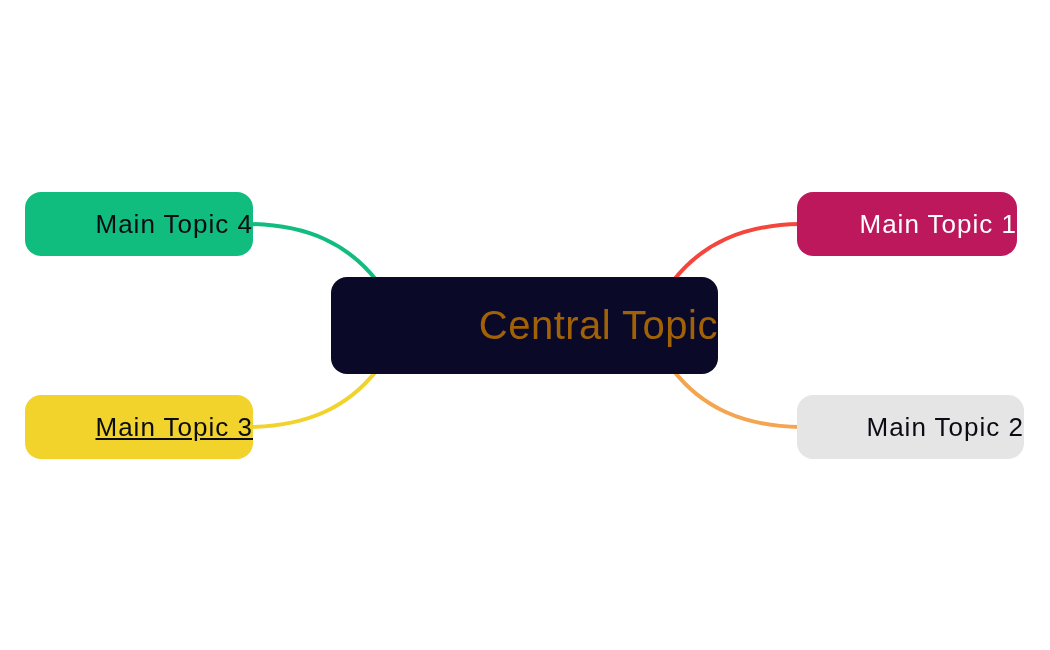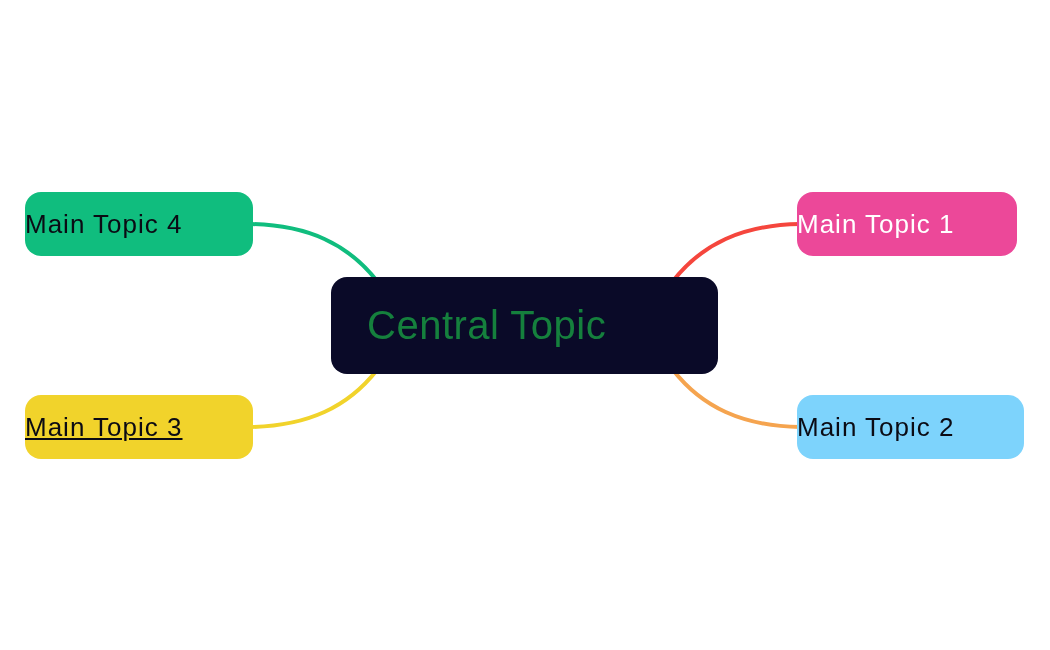--- a/index.html
+++ b/index.html
@@ -6,21 +6,21 @@
   body {
     width: 1050px; height: 650px;
     background: #ffffff;
     font-family: "Liberation Sans", sans-serif;
     overflow: hidden;
   }
   .canvas { position: relative; width: 1050px; height: 650px; background: #ffffff; }
   svg.connectors { position: absolute; left: 0; top: 0; z-index: 1; }
   .node {
     position: absolute; z-index: 2;
-    display: flex; align-items: center; justify-content: flex-start;
+    display: flex; align-items: center; justify-content: flex-end;
     box-sizing: border-box;
     cursor: pointer;
   }
   .node-label { white-space: nowrap; }
   .central {
     left: 331px; top: 277px; width: 387px; height: 97px;
     border-radius: 16px;
     font-size: 40px; font-weight: 500; letter-spacing: 0.5px;
   }
   .topic {
@@ -37,29 +37,29 @@
 
 <div class="canvas" style="background: rgb(255, 255, 255);">
 
   <svg class="connectors" width="1050" height="650" viewBox="0 0 1050 650" fill="none">
     <path d="M 250 224 C 308 225 348 244 377 281" stroke-width="4" stroke-linecap="round" stroke="#10bd7e"></path>
     <path d="M 800 224 C 742 225 702 244 673 281" stroke-width="4" stroke-linecap="round" stroke="#f5463d"></path>
     <path d="M 250 427 C 308 426 348 407 377 370" stroke-width="4" stroke-linecap="round" stroke="#f1d32b"></path>
     <path d="M 800 427 C 742 426 702 407 673 370" stroke-width="4" stroke-linecap="round" stroke="#f5a44f"></path>
   </svg>
 
-  <div class="node central" id="node-central" style="background: rgb(10, 10, 40); color: #15803d; padding-left: 36px;">
+  <div class="node central" id="node-central" style="background: rgb(10, 10, 40); color: #a16207; padding-left: 36px;">
     <span class="node-label">Central Topic</span>
   </div>
 
-  <div class="node topic" id="node-main1" style="background: #ec4899; color: rgb(255, 255, 255);">
+  <div class="node topic" id="node-main1" style="background: #be185d; color: rgb(255, 255, 255);">
     <span class="node-label">Main Topic 1</span>
   </div>
 
-  <div class="node topic" id="node-main2" style="background: #7dd3fc; color: rgb(11, 11, 20);">
+  <div class="node topic" id="node-main2" style="background: #e5e5e5; color: rgb(11, 11, 20);">
     <span class="node-label">Main Topic 2</span>
   </div>
 
   <div class="node topic" id="node-main3" style="background: rgb(241, 211, 43); color: rgb(11, 11, 20);">
     <span class="node-label">Main Topic 3</span>
   </div>
 
   <div class="node topic" id="node-main4" style="background: rgb(16, 189, 126); color: rgb(11, 11, 20);">
     <span class="node-label">Main Topic 4</span>
   </div>

